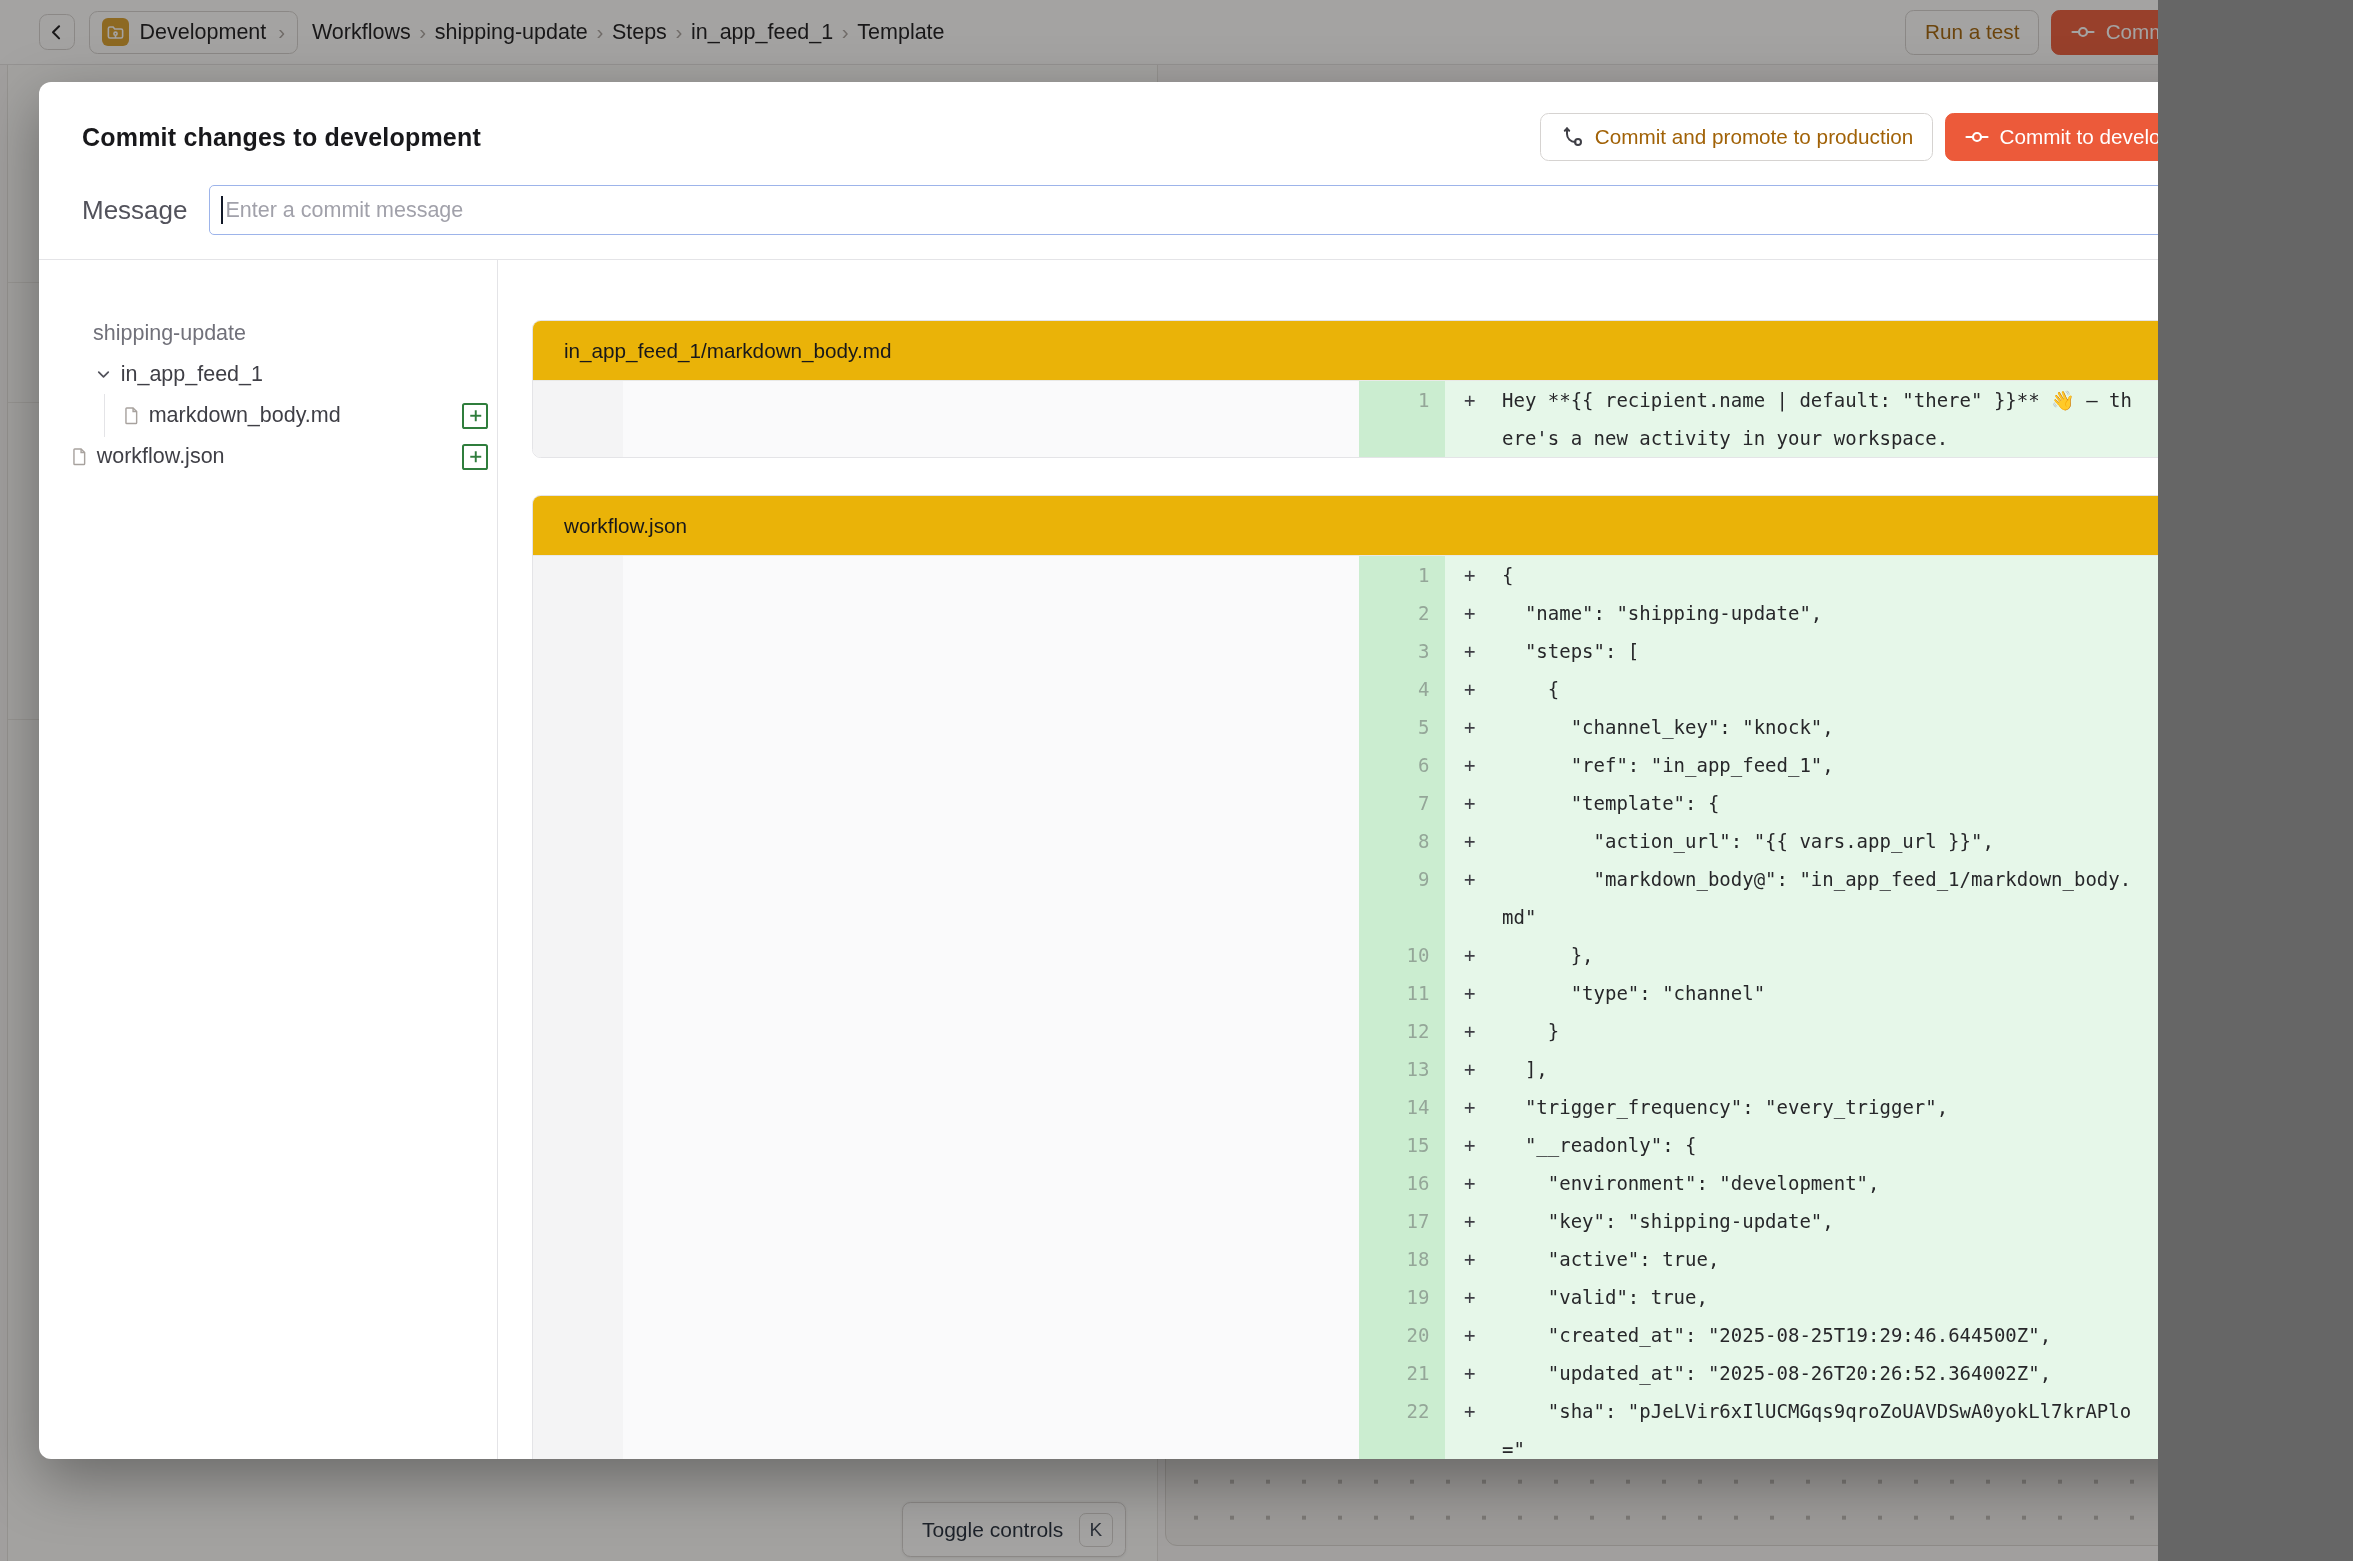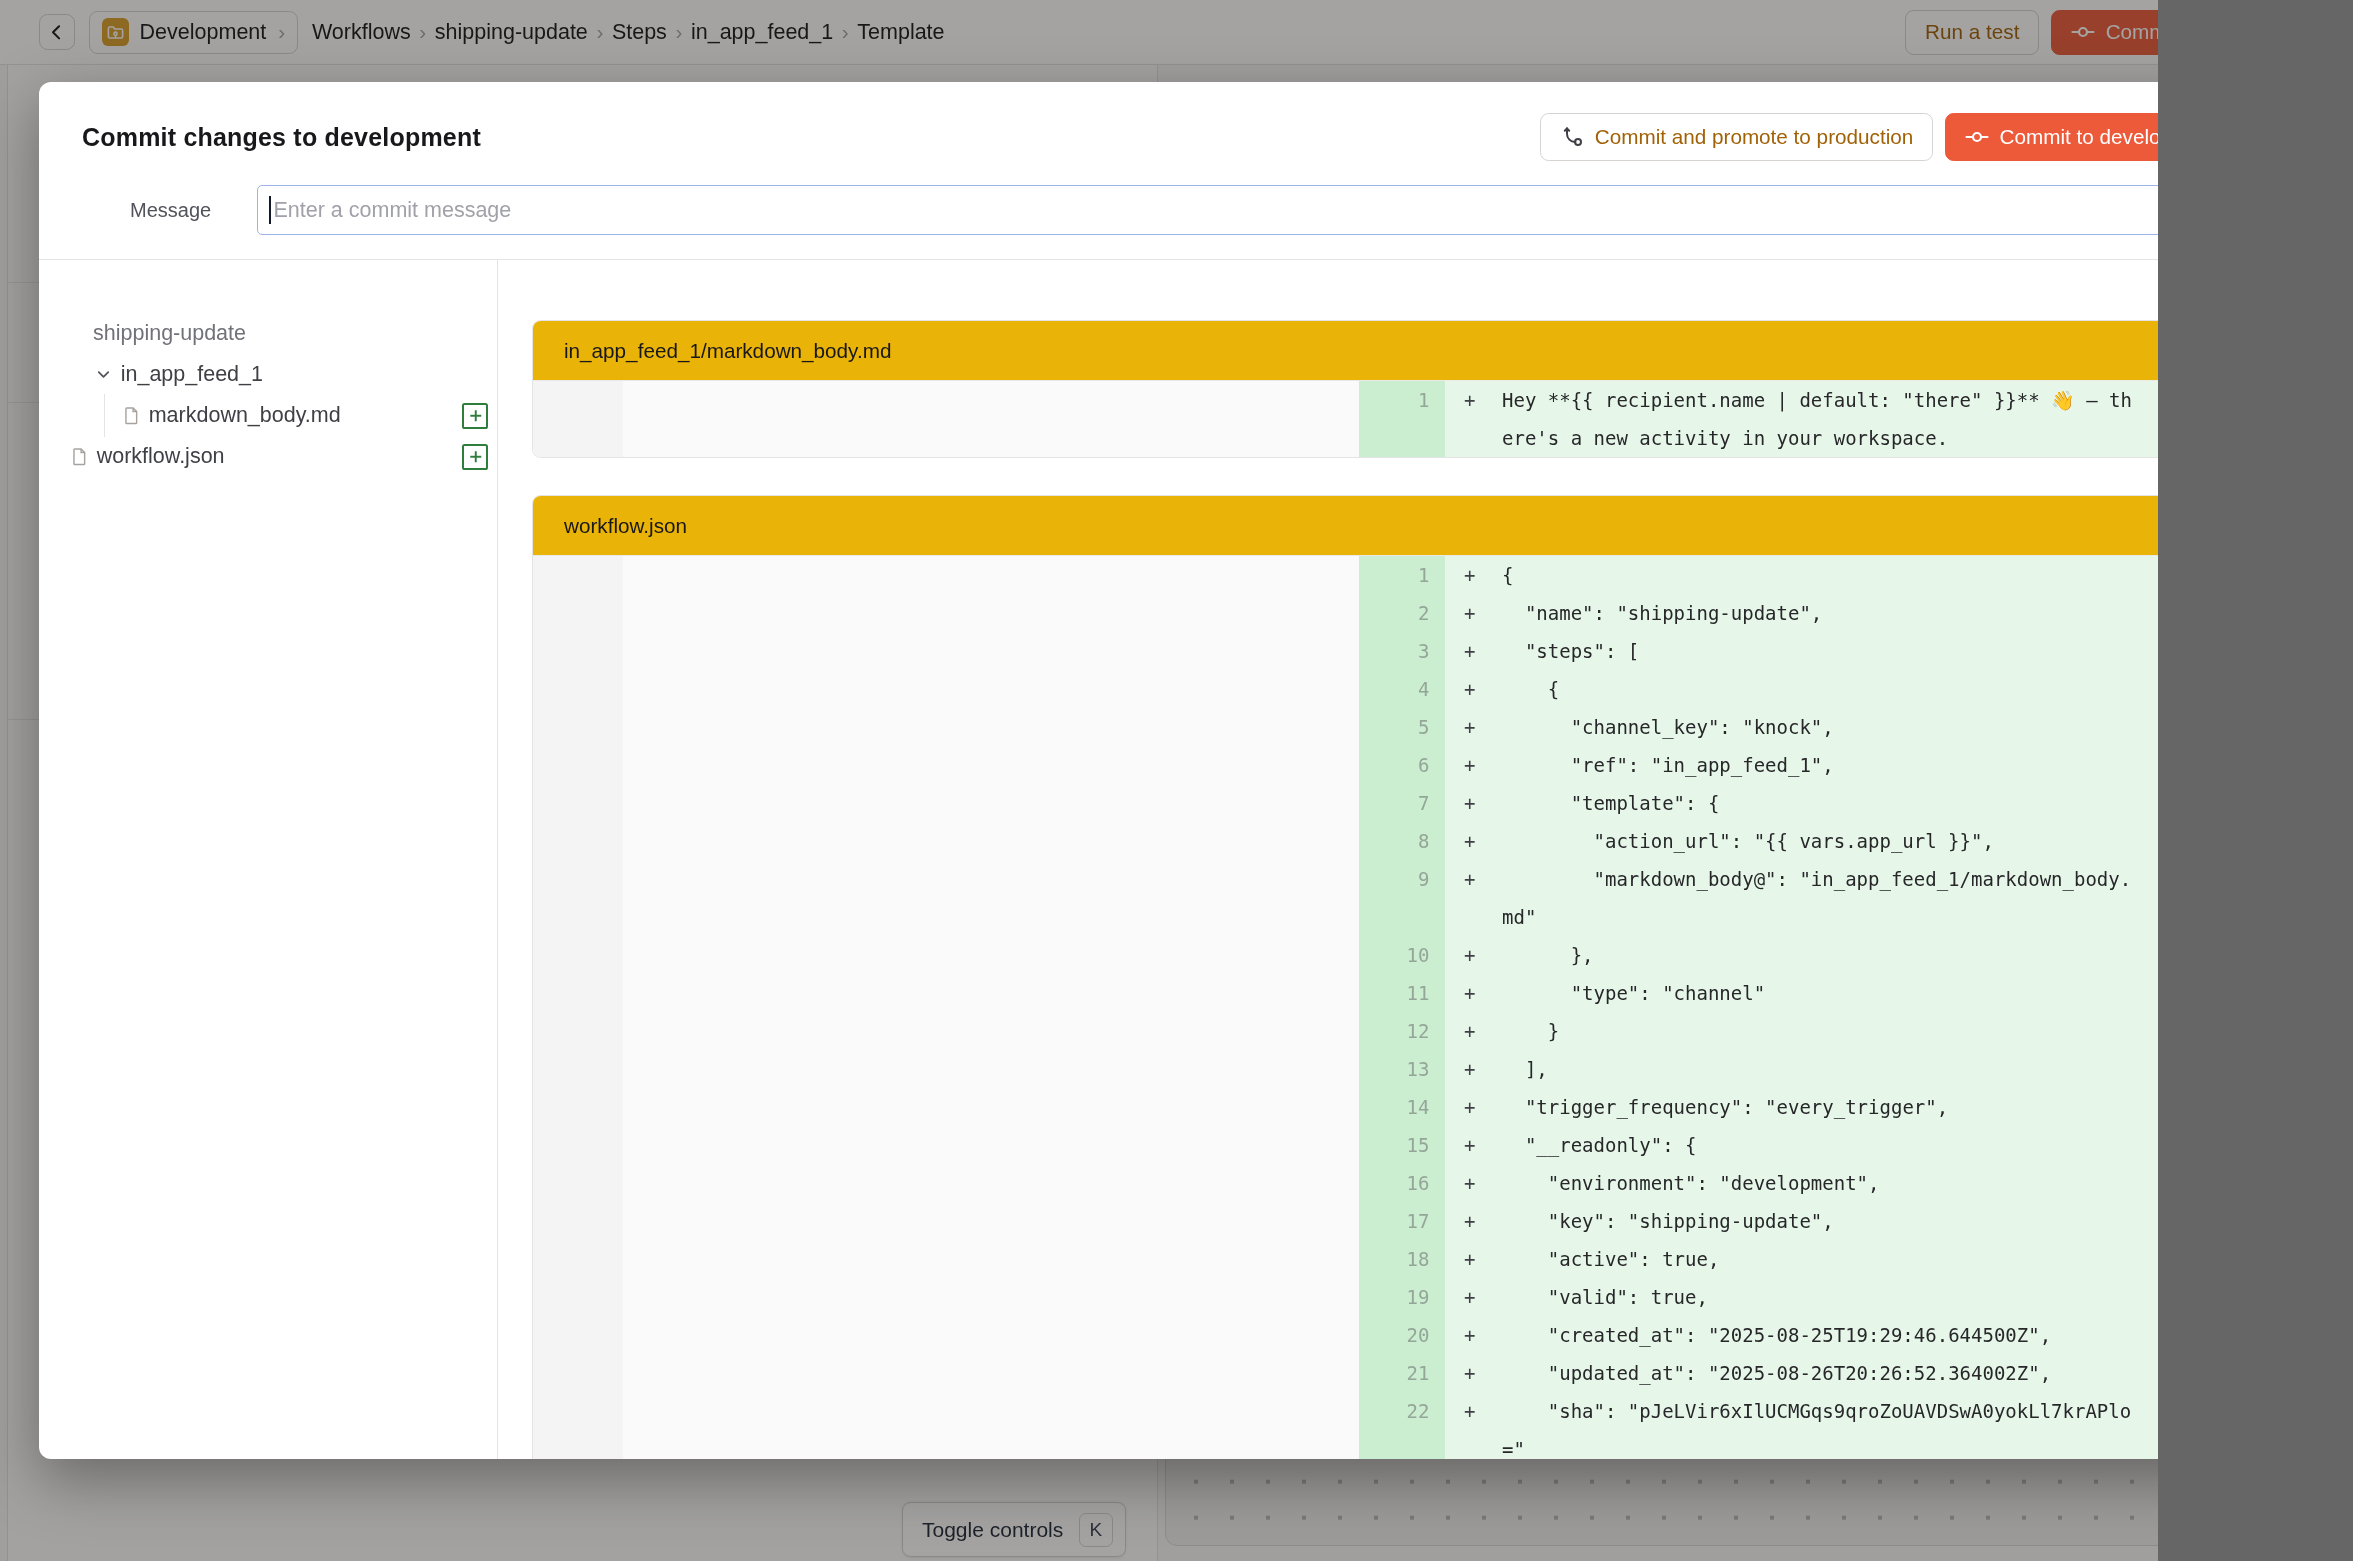--- a/index.html
+++ b/index.html
@@ -53,21 +53,21 @@
 
   
   .modal{position:absolute; left:39px; top:82px; width:2225px; height:1377px; background:#fff;
     border-radius:12px; box-shadow:0 20.7px 60px rgba(0,0,0,.35); z-index:10; display:flex; flex-direction:column; overflow:hidden;}
   .modal-header{border-bottom:0.9px solid var(--border); flex-shrink:0;}
   .modal-top{display:flex; align-items:center; justify-content:space-between; padding:31px 26px 0 43px;}
   .modal-title{font-size:25px; font-weight:700; color:#18181B; letter-spacing:0.2px;}
   .modal-top-buttons{display:flex; align-items:flex-start; gap:12px;}
   .btn.lg{height:48px; font-size:20.7px;}
   .msg-row{display:flex; align-items:center; margin:24px 26px 24px 43px;}
-  .msg-label{width:127px; font-size:20px; color:#52525B; flex-shrink:0;margin-left:48px;}
+  .msg-label{width:127px; font-size:26px; color:#52525B; flex-shrink:0;}
   .input-wrap{flex:1; position:relative;}
   .text-input{width:100%; height:50px; border:1.7px solid #9DB4EA; border-radius:5px; padding:0 13.8px 0 15.5px;
     font-size:21.5px; font-family:"Liberation Sans",sans-serif; color:#18181B; outline:none; background:#fff;}
   .text-input::placeholder{color:#A1A1AA;}
   .caret{position:absolute; left:12px; top:11.2px; width:1.7px; height:27.5px; background:#111827;}
 
   .modal-body{flex:1; display:flex; overflow:hidden;}
   .tree-col{width:459px; flex-shrink:0; border-right:0.9px solid var(--border); padding-top:53px; overflow:hidden;}
   .tree-row{display:flex; align-items:center; height:41px; font-size:21.5px; position:relative;}
   .tree-root{padding-left:54px; color:#71717A;}

